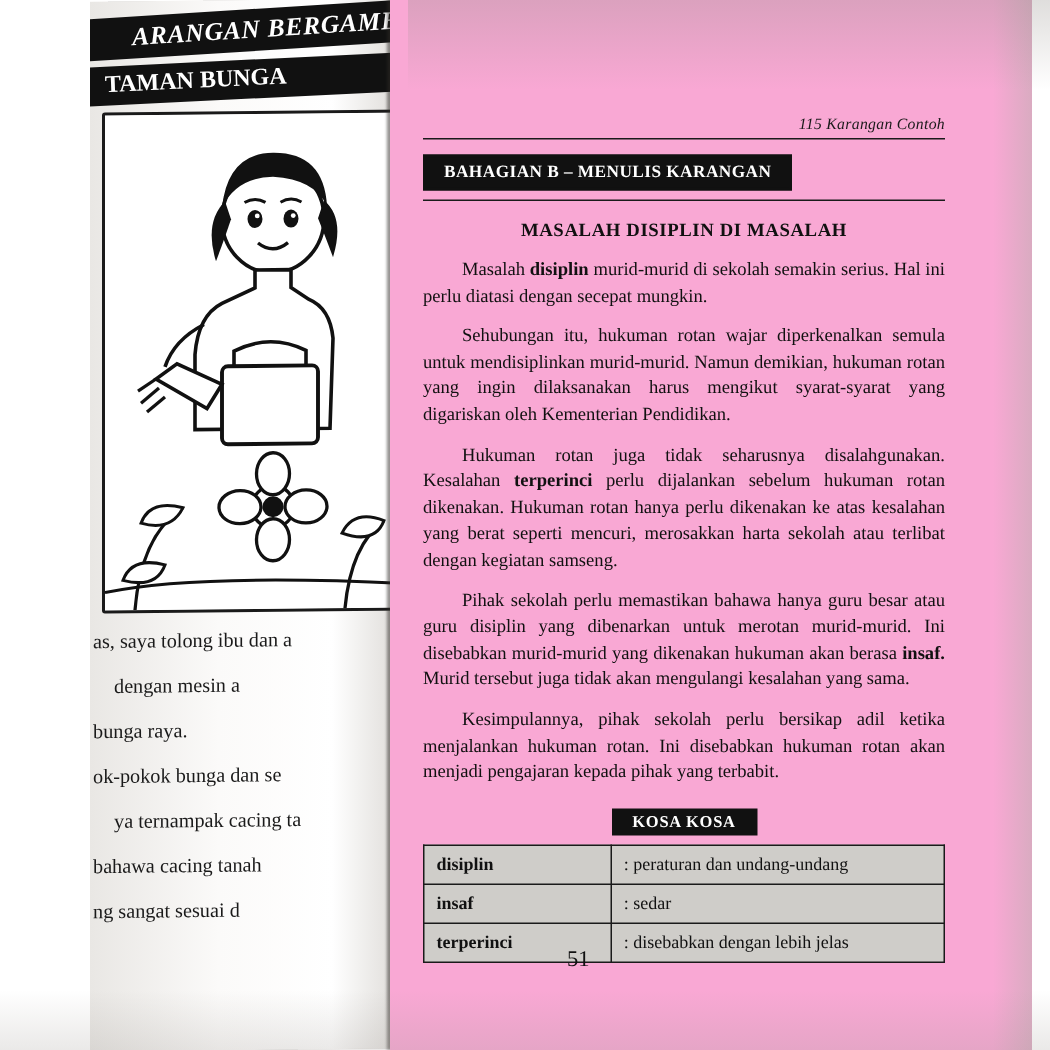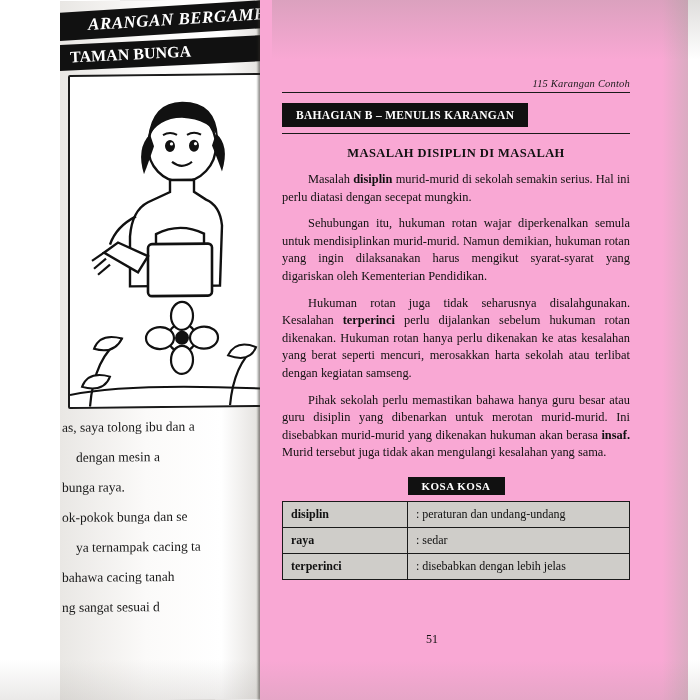--- a/index.html
+++ b/index.html
@@ -205,23 +205,22 @@
   table.kosa td {
     border: 1.3px solid #1a1a1a;
     padding: 5px 8px;
     line-height: 15px;
   }
   table.kosa td.term { width: 36%; font-weight: bold; }
   .folio {
     position: absolute;
     left: 118px;
     top: 632px;
-    font-size: 12px;
+    font-size: 15px;
     color: #111;
-    margin-left: 48px;
   }
 
   
   .right-edge-shadow {
     position: absolute;
     right: 0;
     top: 0;
     width: 26px;
     height: 700px;
     background: linear-gradient(270deg, rgba(180,175,170,0.45) 0%, rgba(255,255,255,0) 100%);
@@ -337,33 +336,34 @@
       <div class="section-bar-wrap">
         <span class="section-bar">BAHAGIAN B – MENULIS KARANGAN</span>
       </div>
 
       <div class="essay-title">MASALAH DISIPLIN DI MASALAH</div>
 
       <p class="para">Masalah <b>disiplin</b> murid-murid di sekolah semakin serius. Hal ini perlu diatasi dengan secepat mungkin.</p>
       <p class="para">Sehubungan itu, hukuman rotan wajar diperkenalkan semula untuk mendisiplinkan murid-murid. Namun demikian, hukuman rotan yang ingin dilaksanakan harus mengikut syarat-syarat yang digariskan oleh Kementerian Pendidikan.</p>
       <p class="para">Hukuman rotan juga tidak seharusnya disalahgunakan. Kesalahan <b>terperinci</b> perlu dijalankan sebelum hukuman rotan dikenakan. Hukuman rotan hanya perlu dikenakan ke atas kesalahan yang berat seperti mencuri, merosakkan harta sekolah atau terlibat dengan kegiatan samseng.</p>
       <p class="para">Pihak sekolah perlu memastikan bahawa hanya guru besar atau guru disiplin yang dibenarkan untuk merotan murid-murid. Ini disebabkan murid-murid yang dikenakan hukuman akan berasa <b>insaf.</b> Murid tersebut juga tidak akan mengulangi kesalahan yang sama.</p>
+      <p class="para">Kesimpulannya, pihak sekolah perlu bersikap adil ketika menjalankan hukuman rotan. Ini disebabkan hukuman rotan akan menjadi pengajaran kepada pihak yang terbabit.</p>
 
       <div class="kosa-head">
         <span>KOSA KOSA</span>
       </div>
 
       <table class="kosa">
         <tbody>
           <tr>
             <td class="term">disiplin</td>
             <td>: peraturan dan undang-undang</td>
           </tr>
           <tr>
-            <td class="term">raya</td>
+            <td class="term">insaf</td>
             <td>: sedar</td>
           </tr>
           <tr>
             <td class="term">terperinci</td>
             <td>: disebabkan dengan lebih jelas</td>
           </tr>
         </tbody>
       </table>
 
     </div>

